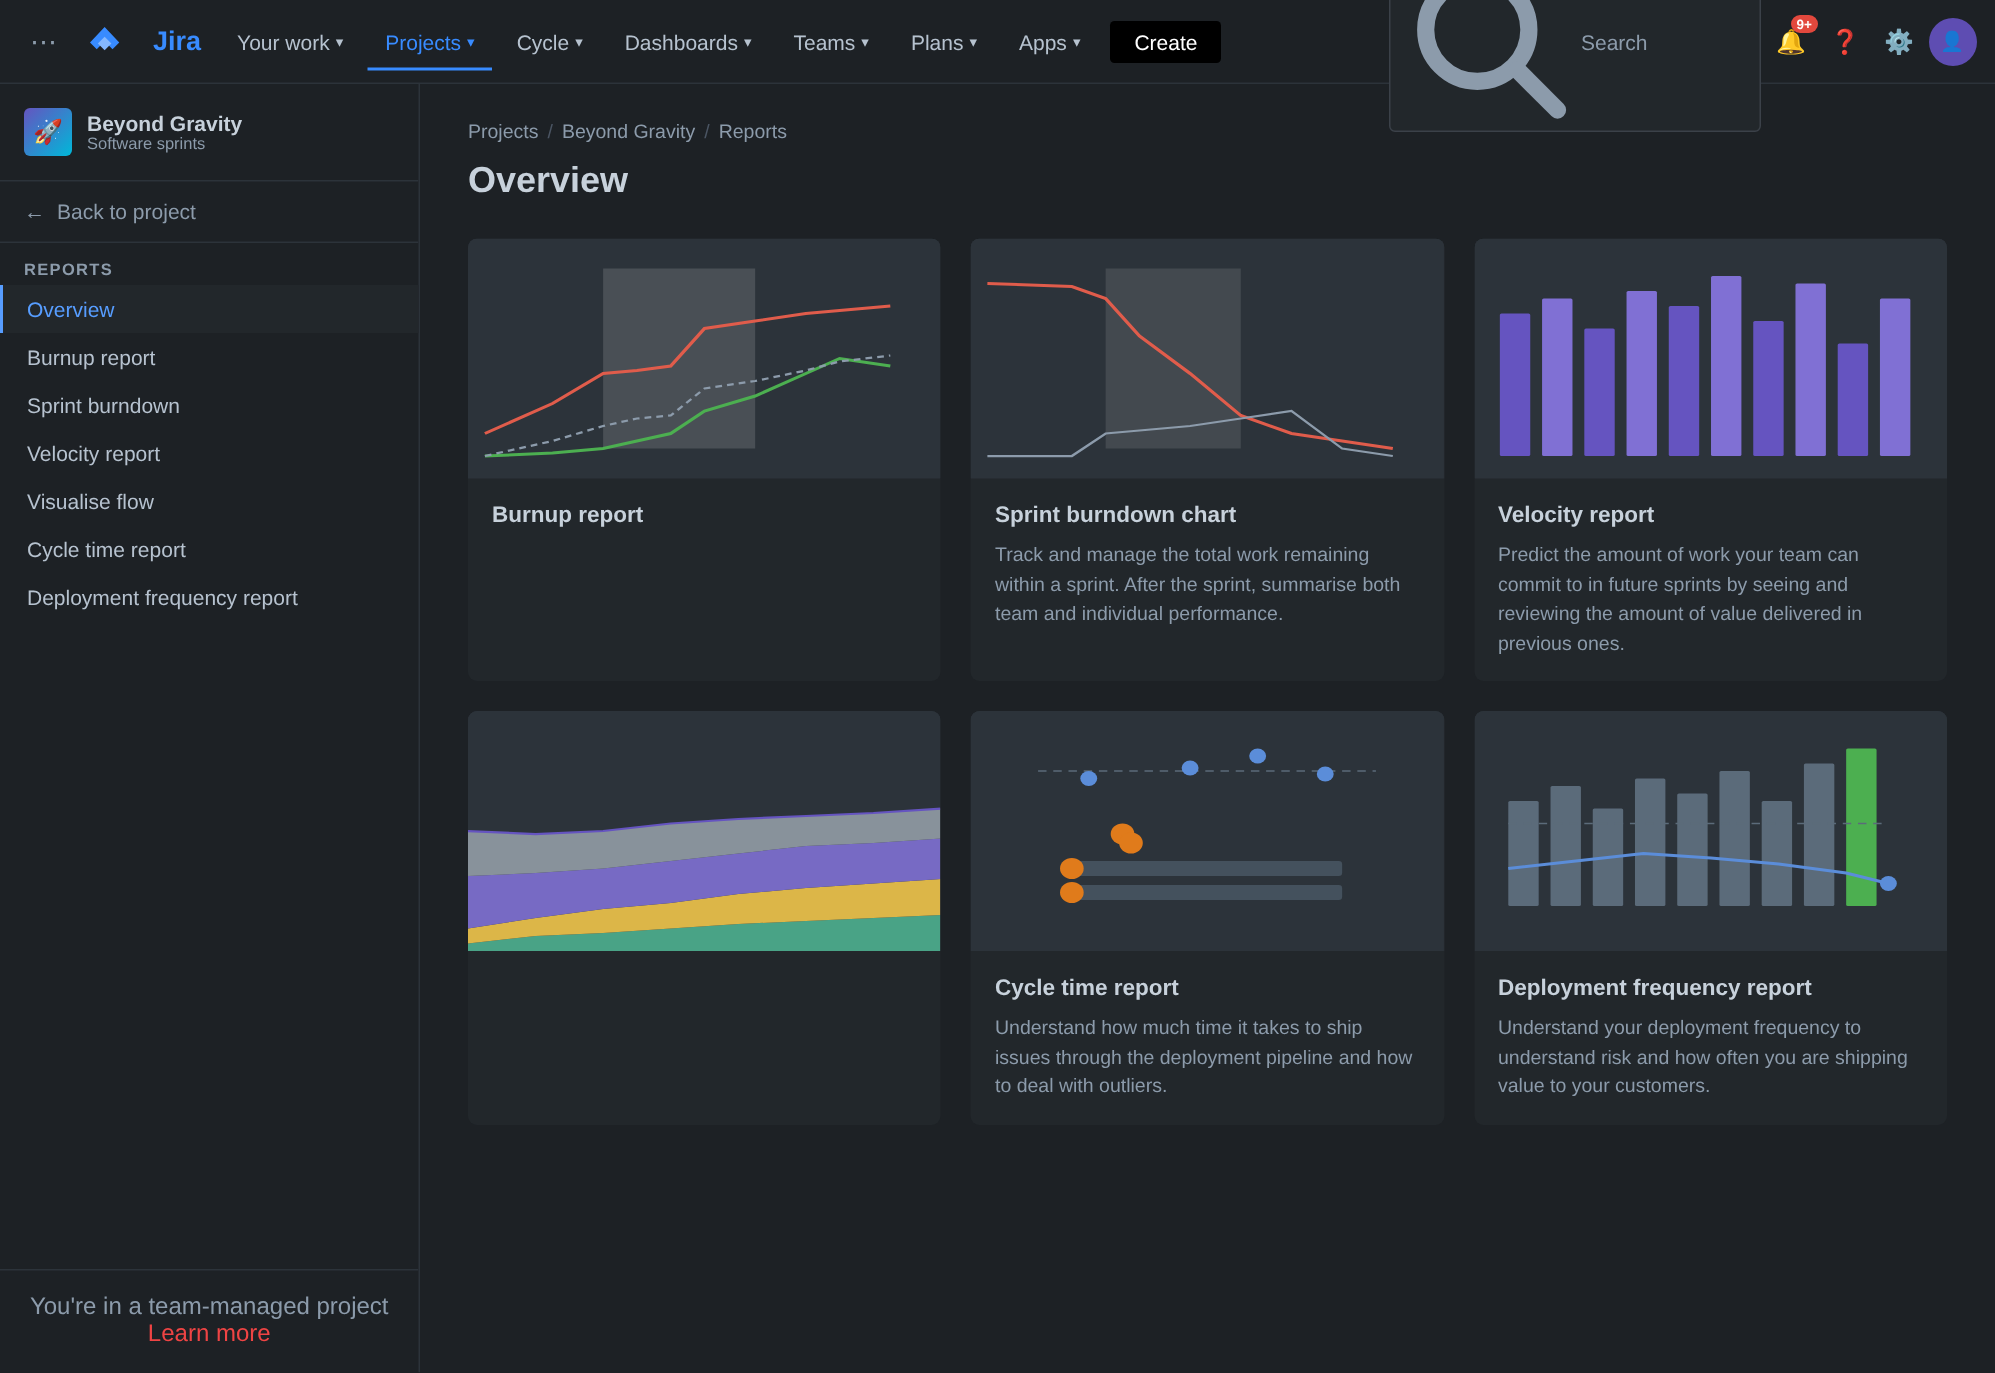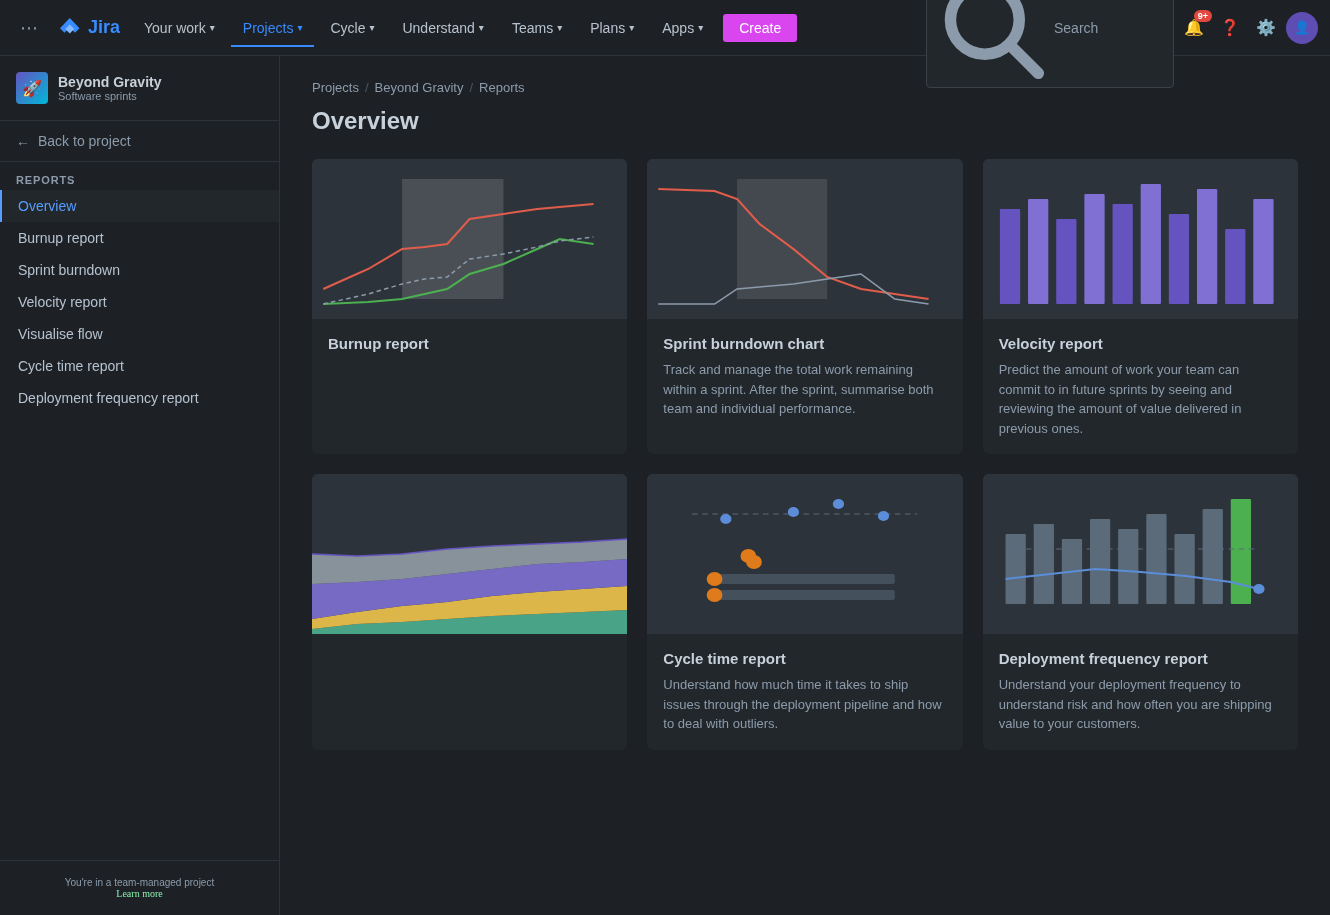--- a/index.html
+++ b/index.html
@@ -4,31 +4,31 @@
   <style>
     * { box-sizing: border-box; margin: 0; padding: 0; }
     body { background: #1d2125; color: #b6c2cf; font-family: -apple-system, BlinkMacSystemFont, 'Segoe UI', sans-serif; font-size: 14px; height: 915px; width: 1330px; overflow: hidden; }
 
     
     .topnav {
       display: flex; align-items: center; background: #1d2125; border-bottom: 1px solid #2c333a;
       height: 56px; padding: 0 12px; gap: 4px; position: relative; z-index: 10;
     }
     .topnav-grid-icon { color: #8c9bab; font-size: 18px; padding: 8px; cursor: pointer; }
-    .topnav-logo { display: flex; align-items: center; gap: 6px; color: #388bff; font-size: 18px; font-weight: 700; padding: 0 8px; }
+    .topnav-logo { display: flex; align-items: center; gap: 20px; color: #388bff; font-size: 18px; font-weight: 700; padding: 0 8px; }
     .topnav-logo span { color: #388bff; }
     .nav-item {
       display: flex; align-items: center; gap: 4px; padding: 0 12px; height: 39px;
       color: #b6c2cf; cursor: pointer; white-space: nowrap; font-size: 14px; position: relative;
     }
     .nav-item.active { color: #388bff; }
     .nav-item.active::after { content: ''; position: absolute; bottom: 0; left: 0; right: 0; height: 2px; background: #388bff; }
     .nav-item .chevron { font-size: 10px; }
     .nav-create {
-      background: #d946ef; color: #fff; border: none; border-radius: 3px; padding: 6px 16px;
+      background: #000000; color: #fff; border: none; border-radius: 3px; padding: 6px 16px;
       font-size: 14px; font-weight: 500; cursor: pointer; margin-left: 4px;
     }
     .nav-spacer { flex: 1; }
     .search-box {
       display: flex; align-items: center; background: #22272b; border: 1px solid #3b4149; border-radius: 4px;
       padding: 6px 12px; gap: 8px; width: 248px; color: #8c9bab;
     }
     .search-box input { background: none; border: none; outline: none; color: #86efac; font-size: 14px; width: 100%; }
     .search-box input::placeholder { color: #8c9bab; }
     .nav-icon-btn {
@@ -50,22 +50,22 @@
     .project-icon { width: 32px; height: 32px; border-radius: 4px; background: linear-gradient(135deg, #6554c0, #00b8d9); display: flex; align-items: center; justify-content: center; font-size: 16px; }
     .project-name { font-weight: 600; color: #c7d1db; font-size: 14px; }
     .project-type { font-size: 11px; color: #8c9bab; }
     .sidebar-back { display: flex; align-items: center; gap: 8px; padding: 12px 16px; color: #8c9bab; cursor: pointer; border-bottom: 1px solid #2c333a; }
     .sidebar-section-label { font-size: 11px; font-weight: 700; color: #8c9bab; text-transform: uppercase; letter-spacing: 0.08em; padding: 12px 16px 4px; }
     .sidebar-item {
       display: flex; align-items: center; gap: 8px; padding: 8px 16px; color: #b6c2cf; cursor: pointer;
       font-size: 14px; border-left: 2px solid transparent;
     }
     .sidebar-item.active { background: #22272b; color: #579dff; border-left: 2px solid #579dff; }
-    .sidebar-bottom { margin-top: auto; padding: 16px; text-align: center; font-size: 10px; color: #8c9bab; border-top: 1px solid #2c333a; }
-    .sidebar-bottom a { color: #86efac; cursor: pointer; font-family: Liberation Serif, serif; }
+    .sidebar-bottom { margin-top: auto; padding: 16px; text-align: center; font-size: 16px; color: #8c9bab; border-top: 1px solid #2c333a; }
+    .sidebar-bottom a { color: #ef4444; cursor: pointer; }
 
     
     .content { flex: 1; overflow-y: auto; padding: 24px 32px; }
     .breadcrumb { display: flex; align-items: center; gap: 6px; font-size: 13px; color: #8c9bab; margin-bottom: 12px; }
     .breadcrumb a { color: #8c9bab; cursor: pointer; }
     .breadcrumb-sep { color: #4b5563; }
     .page-title { font-size: 24px; font-weight: 600; color: #c7d1db; margin-bottom: 24px; }
 
     
     .cards-grid { display: grid; grid-template-columns: repeat(3, 1fr); gap: 20px; }
@@ -97,21 +97,21 @@
   </div>
   <div class="nav-item active">
     <span>Projects</span>
     <span class="chevron">▾</span>
   </div>
   <div class="nav-item">
     <span>Cycle</span>
     <span class="chevron">▾</span>
   </div>
   <div class="nav-item">
-    <span>Understand</span>
+    <span>Dashboards</span>
     <span class="chevron">▾</span>
   </div>
   <div class="nav-item">
     <span>Teams</span>
     <span class="chevron">▾</span>
   </div>
   <div class="nav-item">
     <span>Plans</span>
     <span class="chevron">▾</span>
   </div>

